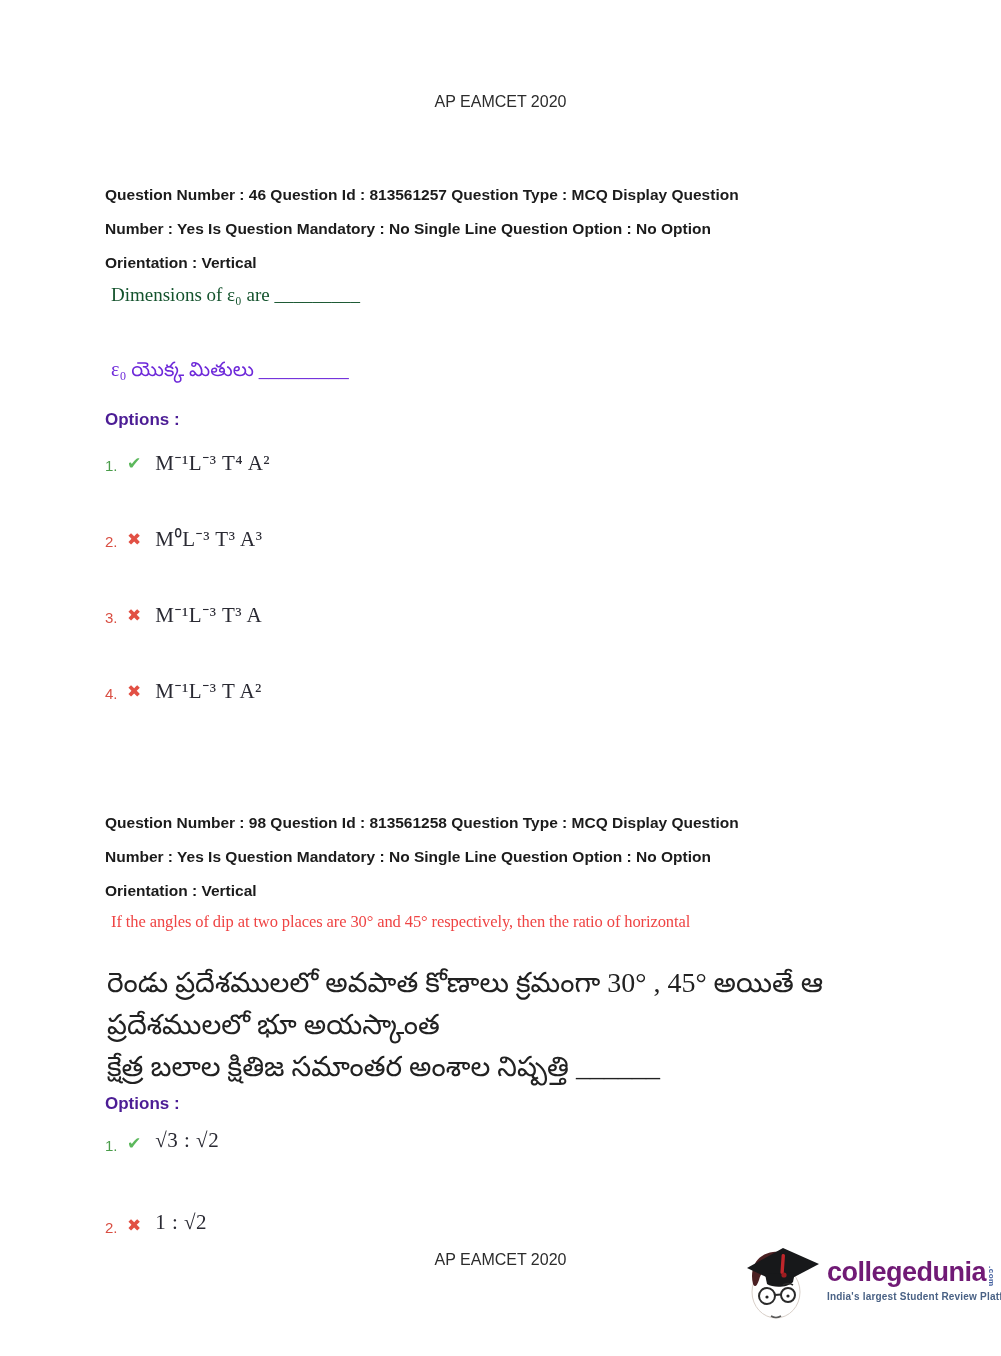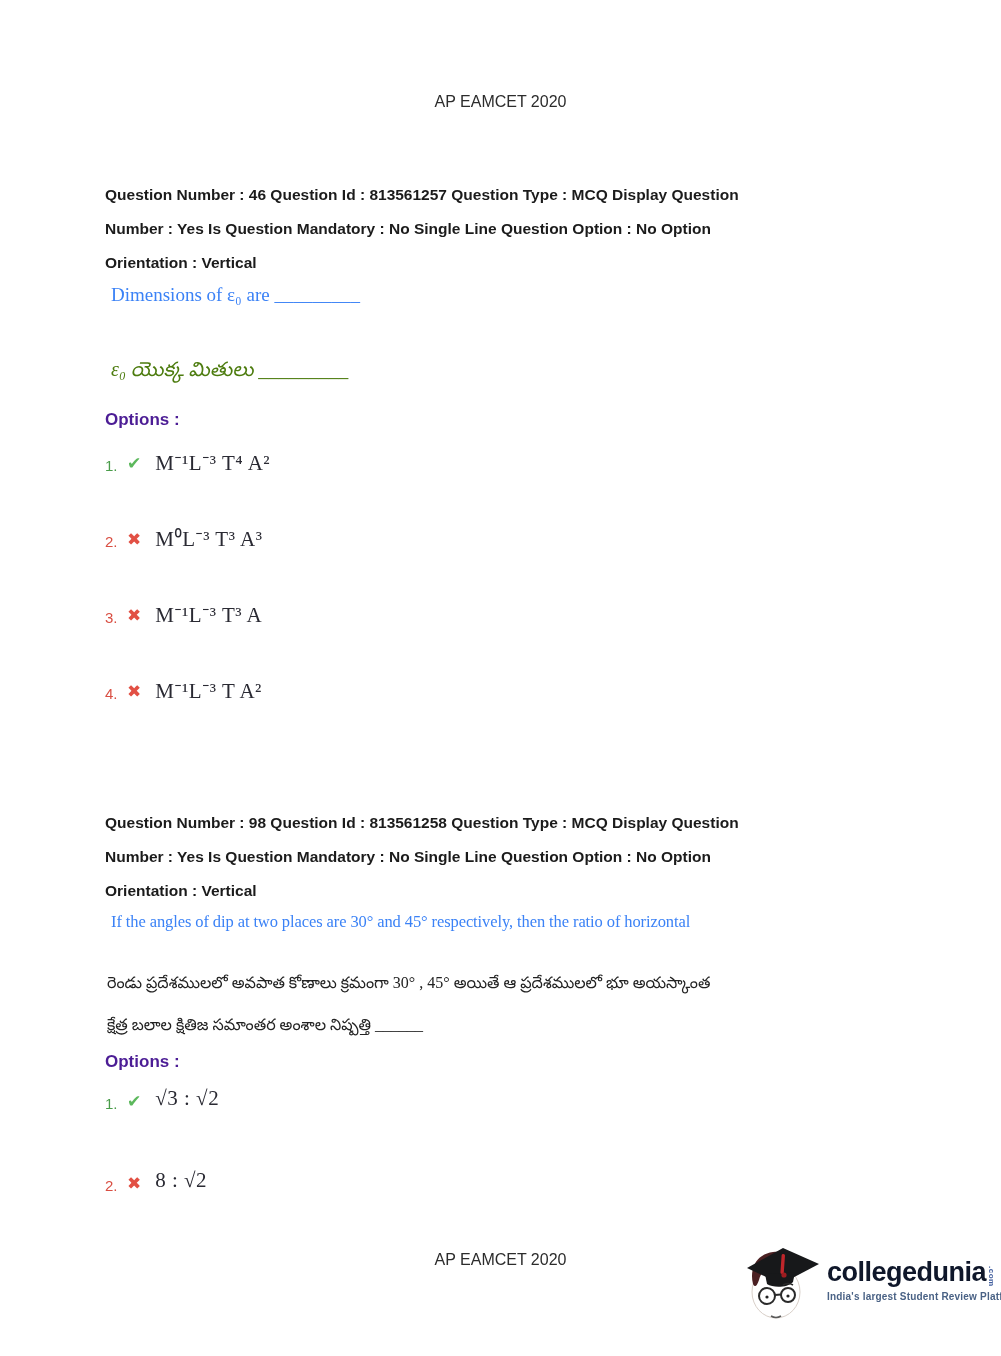--- a/index.html
+++ b/index.html
@@ -30,37 +30,37 @@
     font-weight:700;
     font-size:15.5px;
     line-height:34px;
     color:#1b1b1b;
     white-space:nowrap;
   }
 
   .q-en {
     margin-top:4px; margin-left:6px;
     font-family:"Liberation Serif", serif;
-    font-size:19px; color:#3b82f6;
+    font-size:19px; color:#14532d;
   }
   .q-en-line {
     margin-left:6px;
     font-family:"Liberation Serif", serif;
-    font-size:16.5px; line-height:28px; color:#3b82f6;
+    font-size:16.5px; line-height:28px; color:#ef4444;
     letter-spacing:-0.1px;
   }
   .q-te {
     margin-top:52px; margin-left:6px;
     font-family:"Liberation Serif","DejaVu Sans",serif;
-    font-size:20px; color:#4d7c0f;font-style:italic;
+    font-size:20px; color:#6d28d9;
   }
   .q-te-line {
     margin-left:2px;
     font-family:"Liberation Serif","DejaVu Sans",serif;
-    font-size:16px; line-height:42px; color:#222222;
+    font-size:28px; line-height:42px; color:#222222;
   }
   .q98 .q-te-group { margin-top:26px; }
 
   .options-label {
     font-weight:700; font-size:17px; color:#4c1d95;
   }
   .q97 .options-label { margin-top:24px; }
   .q98 .options-label { margin-top:6px; }
 
   .opts { margin-top:18px; }
@@ -99,21 +99,21 @@
     position:absolute; left:743px; top:1240px;
     width:250px; height:90px;
     display:flex; align-items:flex-start;
   }
   .logo-mascot { width:80px; height:86px; flex:0 0 auto; }
   .logo-textcol { margin-left:4px; margin-top:18px; }
   .logo-brandrow { display:flex; align-items:flex-start; }
   .logo-brand {
     font-family:"Liberation Sans", sans-serif;
     font-weight:700; font-size:27px; letter-spacing:-0.5px;
-    color:#0f172a; line-height:28px;
+    color:#701a75; line-height:28px;
   }
   .logo-suffix {
     writing-mode:vertical-rl;
     font-size:8px; font-weight:700; color:#3f5c9d;
     margin-top:8px; margin-left:1px; letter-spacing:0.5px;
   }
   .logo-tagline {
     margin-top:4px;
     font-size:10px; font-weight:700;
     color:#4a6285; letter-spacing:0.2px;
@@ -179,21 +179,21 @@
 
     <div class="opts">
       <div class="opt-row state-correct">
         <span class="opt-num">1.</span>
         <span class="opt-marker">✔</span>
         <span class="opt-text">√3 : √2</span>
       </div>
       <div class="opt-row state-wrong">
         <span class="opt-num">2.</span>
         <span class="opt-marker">✖</span>
-        <span class="opt-text">8 : √2</span>
+        <span class="opt-text">1 : √2</span>
       </div>
     </div>
   </div>
 
   <div class="center-title footer-title">AP EAMCET 2020</div>
 
   <div class="logo">
     <svg class="logo-mascot" viewBox="0 0 80 86" xmlns="http://www.w3.org/2000/svg">
 
       <ellipse cx="33" cy="52" rx="24" ry="26" fill="#ffffff" stroke="#d8cfc8" stroke-width="1"></ellipse>

